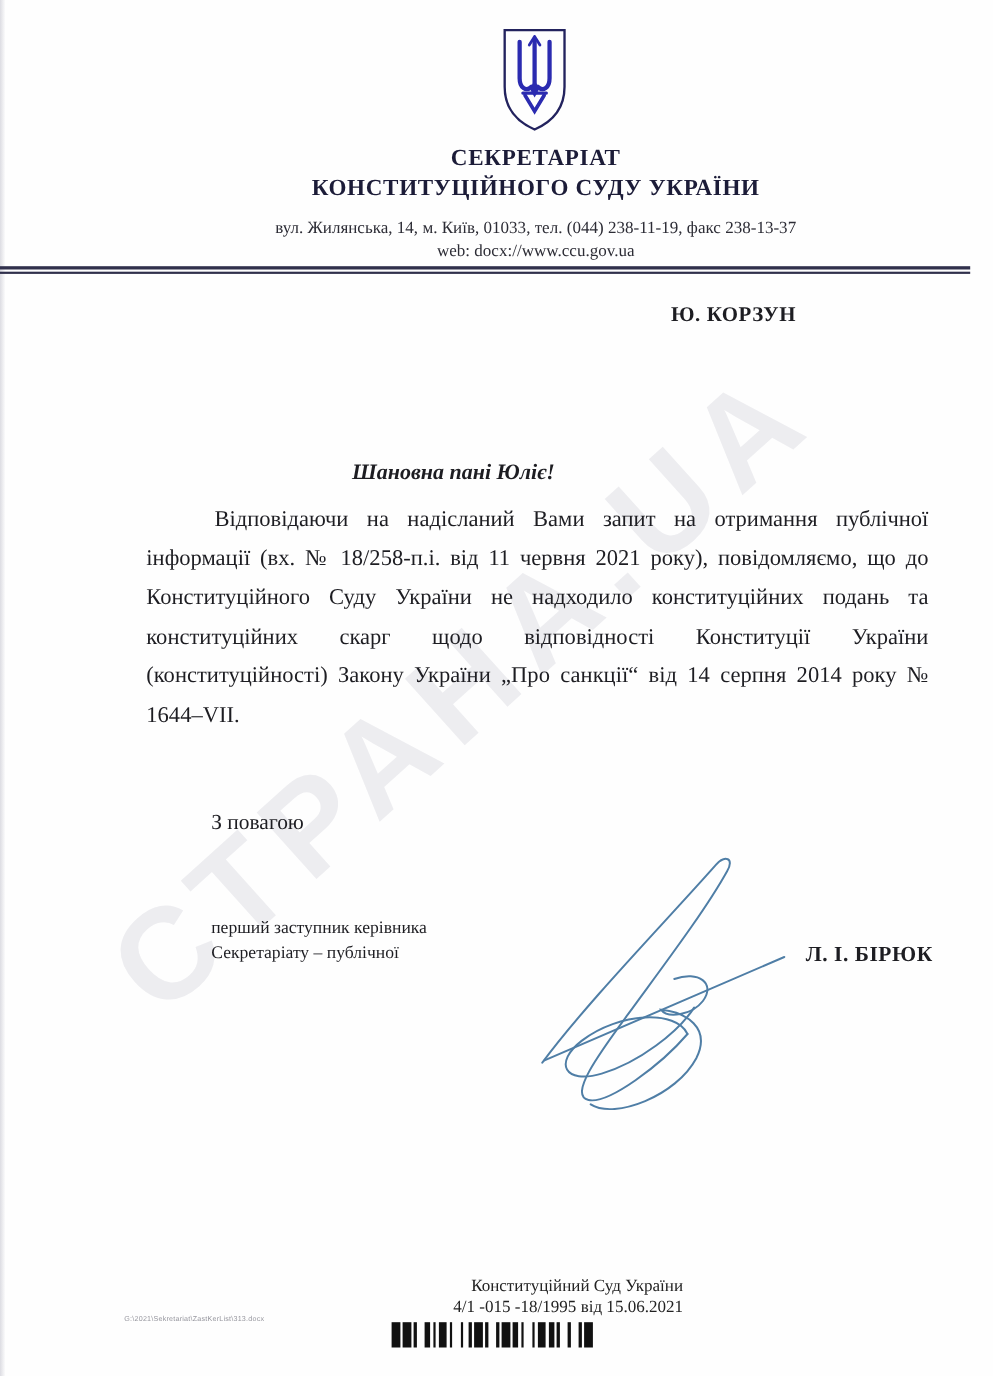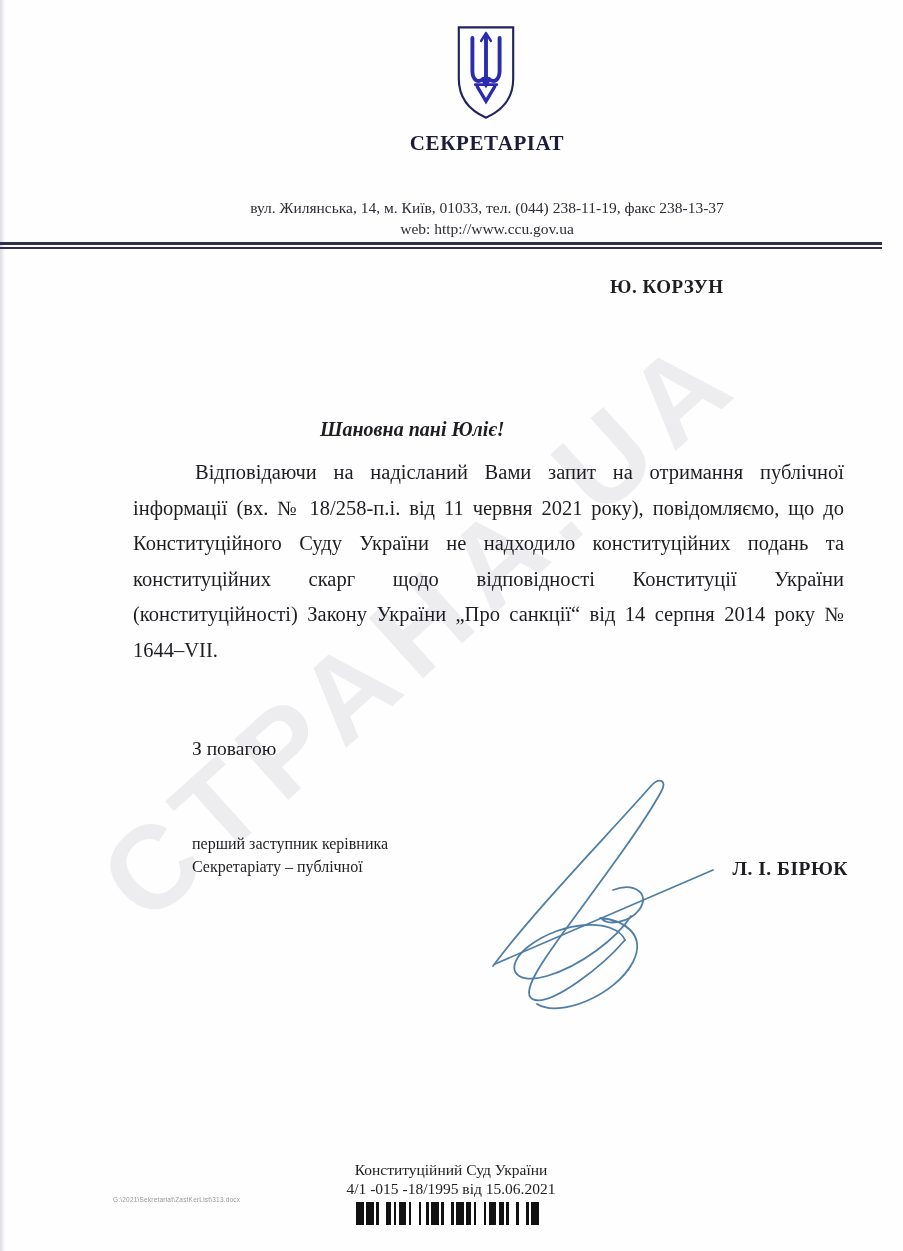--- a/index.html
+++ b/index.html
@@ -68,21 +68,21 @@
     position:absolute;left:192px;top:832px;
     font-size:16px;line-height:23px;
   }
   .signer-name{
     position:absolute;right:55px;top:858px;
     font-weight:bold;font-size:19.5px;letter-spacing:0.5px;
   }
   .signature{position:absolute;left:455px;top:770px;width:310px;height:250px;}
   .footer-center{
     position:absolute;left:281px;top:1160px;width:340px;
-    text-align:center;font-size:15.5px;line-height:19px;color:#222;
+    text-align:right;font-size:15.5px;line-height:19px;color:#222;
   }
   .barcode{
     height:23px;margin-top:4px;
     display:flex;justify-content:center;align-items:stretch;
   }
   .file-path{
     position:absolute;left:113px;top:1196px;
     font-family:"Liberation Sans", sans-serif;
     font-size:6.5px;color:#96969e;letter-spacing:0.2px;
   }
@@ -102,24 +102,25 @@
       <path d="M49 14 V48 C49 57 43 61 38 56"></path>
       <path d="M35 9 L30 17 M35 9 L40 17" stroke-width="2.6"></path>
       <path d="M24 62 H46" stroke-width="3"></path>
       <path d="M26 64 L35 79 L44 64" stroke-width="3.4"></path>
     </g>
     <path d="M35 50 L30.5 58 L35 66 L39.5 58 Z" fill="var(--emblem-blue)"></path>
   </svg>
 
   <div class="org">
     <div>СЕКРЕТАРІАТ</div>
+    <div>КОНСТИТУЦІЙНОГО СУДУ УКРАЇНИ</div>
   </div>
 
   <div class="addr">вул. Жилянська, 14, м. Київ, 01033, тел. (044) 238-11-19, факс 238-13-37</div>
-  <div class="web">web: http://www.ccu.gov.ua</div>
+  <div class="web">web: docx://www.ccu.gov.ua</div>
 
   <div class="rule">
     <div class="r1"></div>
     <div class="r2"></div>
   </div>
 
   <div class="recipient-name">Ю. КОРЗУН</div>
 
   <div class="salutation">Шановна пані Юліє!</div>
 

